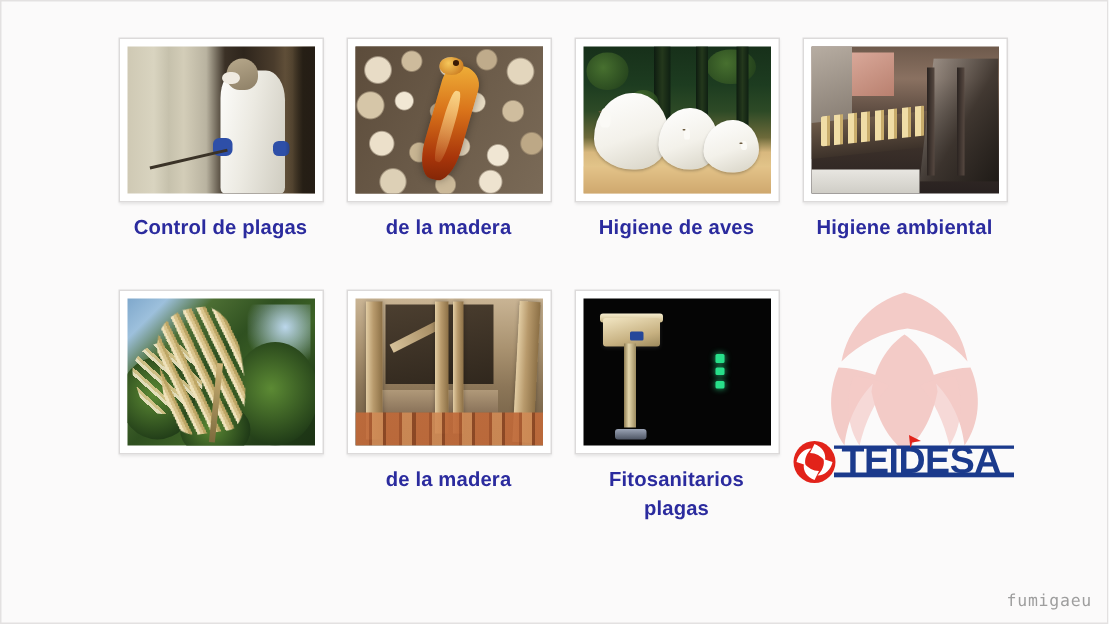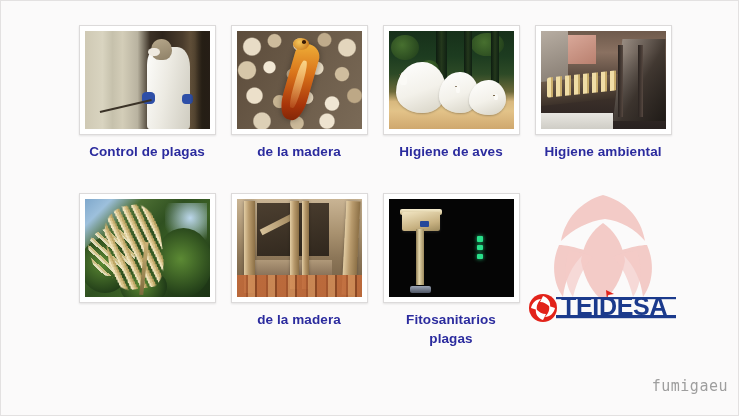--- a/index.html
+++ b/index.html
@@ -417,23 +417,23 @@
     position: relative;
     width: 150px;
     height: 36px;
     margin-bottom: 18px;
   }
 
   
   .wm-text {
     position: absolute;
     right: 10px;
-    bottom: 20px;
+    bottom: 8px;
     font-family: "DejaVu Sans Mono", monospace;
-    font-size: 15px;
+    font-size: 11px;
     letter-spacing: .5px;
     color: #8e8e8e;
     opacity: .85;
   }
 </style>
 </head>
 <body>
 
 <div id="page">
 

